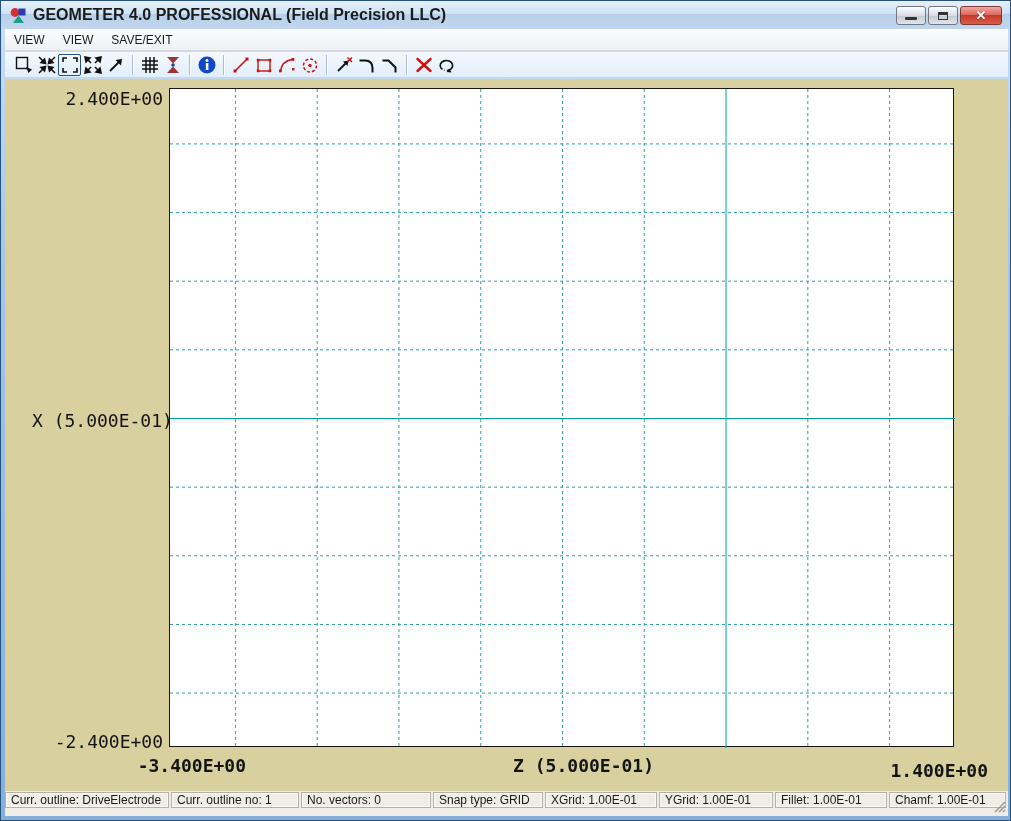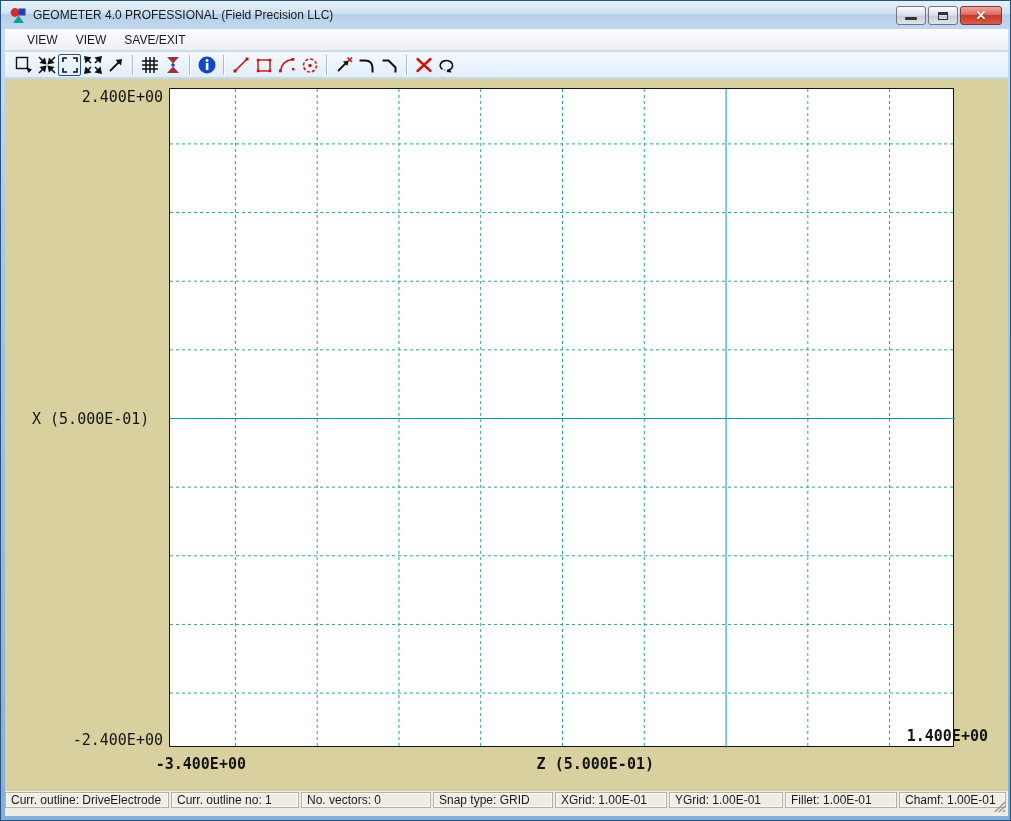--- a/index.html
+++ b/index.html
@@ -9,54 +9,54 @@
     background:linear-gradient(180deg,#cfe0f2 0%,#a9c6e4 30%,#86aed8 100%);
     border:1px solid #27527f;
     font-family:"Liberation Sans",sans-serif;
     overflow:hidden;
   }
   
   .titlebar{position:absolute;left:0;top:0;width:100%;height:28px;
     background:linear-gradient(180deg,#e7f1fb 0%,#cfe1f3 45%,#b6cfe9 46%,#c2d7ee 100%);
     display:flex;align-items:center;}
   .app-icon{width:17px;height:17px;margin:0 6px 0 9px;flex:0 0 auto;}
-  .title-text{font-size:12px;color:#1a1a1a;white-space:nowrap;}
+  .title-text{font-size:16px;color:#1a1a1a;white-space:nowrap;font-weight:bold;}
   .win-buttons{position:absolute;right:8px;top:5px;display:flex;}
   .win-btn{width:30px;height:19px;border:1px solid #70777e;border-radius:3px;
     background:linear-gradient(180deg,#fdfdfd,#d8dde3 50%,#c2c9d1 51%,#dfe5ea);
     display:flex;align-items:center;justify-content:center;margin-left:2px;
     font-size:11px;color:#333;cursor:default;}
   .win-btn.close{width:42px;border-color:#7c3a38;
     background:linear-gradient(180deg,#f0a8a0,#dc6a5d 45%,#c83a28 50%,#d95c47);}
   .glyph-min{width:12px;height:3px;background:#333;margin-top:6px;border-radius:1px;}
   .glyph-max{width:10px;height:8px;border:1.5px solid #333;border-top-width:3px;}
   .glyph-close{color:#fff;font-weight:bold;font-size:13px;text-shadow:0 1px 1px #7a1f14;}
   
   .menubar{position:absolute;left:4px;top:28px;width:1003px;height:22px;
     background:linear-gradient(180deg,#fbfcfd,#eef1f5);
     border-bottom:1px solid #d8dce2;
-    display:flex;align-items:center;padding-left:13px;}
+    display:flex;align-items:center;padding-left:0;}
   .menu-item{font-size:12px;color:#1a1a1a;padding:3px 9px;cursor:default;}
   
   .toolbar{position:absolute;left:4px;top:51px;width:1003px;height:26px;
     background:linear-gradient(180deg,#f4f9fe,#e2eefa);
     border-bottom:1px solid #c8d6e6;
     display:flex;align-items:center;padding-left:7px;}
   .tbtn{width:23px;height:22px;display:flex;align-items:center;justify-content:center;
     border:1px solid transparent;border-radius:2px;cursor:default;}
   .tbtn.selected{border:1px solid #26527d;}
   .tsep{width:1px;height:20px;background:#a9bed4;margin:0 5px;box-shadow:1px 0 0 #fff;}
   
   .client{position:absolute;left:4px;top:78px;width:1003px;height:712px;
     background:#d9d0a0;overflow:hidden;}
   .plot{position:absolute;left:164px;top:9px;width:785px;height:659px;
     background:#ffffff;border:1px solid #151515;}
   .plot svg{display:block;}
   .axis-label{position:absolute;font-family:"DejaVu Sans Mono",monospace;
-    font-size:15px;color:#141414;white-space:nowrap;}
+    font-size:18px;color:#141414;white-space:nowrap;}
   .al-right{text-align:right;}
   .al-center{text-align:right;font-weight:bold;}
   
   .statusbar{position:absolute;left:4px;top:790px;width:1003px;height:25px;
     background:#f0ede6;display:flex;align-items:flex-start;padding:1px 0 2px 0;}
   .seg{border:1px solid #b4b0a6;box-shadow:inset 0 0 0 1px #fbfaf7;
     background:#f0ede6;font-size:12px;color:#1a1a1a;
     display:flex;align-items:center;padding-left:5px;margin-right:2px;
     white-space:nowrap;overflow:hidden;}
   .grip{position:absolute;right:2px;bottom:3px;width:14px;height:14px;cursor:nwse-resize;}
@@ -275,28 +275,28 @@
           <line x1="0" y1="123.5625" x2="785" y2="123.5625" stroke="#2fa0a0" stroke-width="1" stroke-dasharray="3,3"></line>
           <line x1="0" y1="54.91666666666666" x2="785" y2="54.91666666666666" stroke="#2fa0a0" stroke-width="1" stroke-dasharray="3,3"></line>
         </svg>
     </div>
 
     <div class="axis-label al-right" style="left:40px;top:9px;width:118px;">2.400E+00</div>
     <div class="axis-label" style="left:21px;top:331px;margin-left:6px;">X (5.000E-01)</div>
     <div class="axis-label al-right" style="left:40px;top:652px;width:118px;">-2.400E+00</div>
     <div class="axis-label al-center" style="left:101px;top:676px;width:140px;">-3.400E+00</div>
     <div class="axis-label al-center" style="left:449px;top:676px;width:200px;">Z (5.000E-01)</div>
-    <div class="axis-label al-center" style="left:859px;top:648px;width:124px;">1.400E+00</div>
+    <div class="axis-label al-center" style="left:859px;top:681px;width:124px;">1.400E+00</div>
   </div>
 
   <div class="statusbar">
     <div class="seg" style="width:164px">Curr. outline: DriveElectrode</div>
     <div class="seg" style="width:128px">Curr. outline no: 1</div>
     <div class="seg" style="width:130px">No. vectors: 0</div>
-    <div class="seg" style="width:120px">Snap type: GRID</div>
+    <div class="seg" style="width:110px">Snap type: GRID</div>
     <div class="seg" style="width:112px">XGrid:  1.00E-01</div>
     <div class="seg" style="width:114px">YGrid:  1.00E-01</div>
     <div class="seg" style="width:112px">Fillet:  1.00E-01</div>
     <div class="seg" style="flex:1">Chamf:  1.00E-01</div>
     <svg class="grip" viewBox="0 0 14 14">
       <g stroke="#9a968c" stroke-width="1.4">
         <line x1="13" y1="3" x2="3" y2="13"></line>
         <line x1="13" y1="7" x2="7" y2="13"></line>
         <line x1="13" y1="11" x2="11" y2="13"></line>
       </g>

